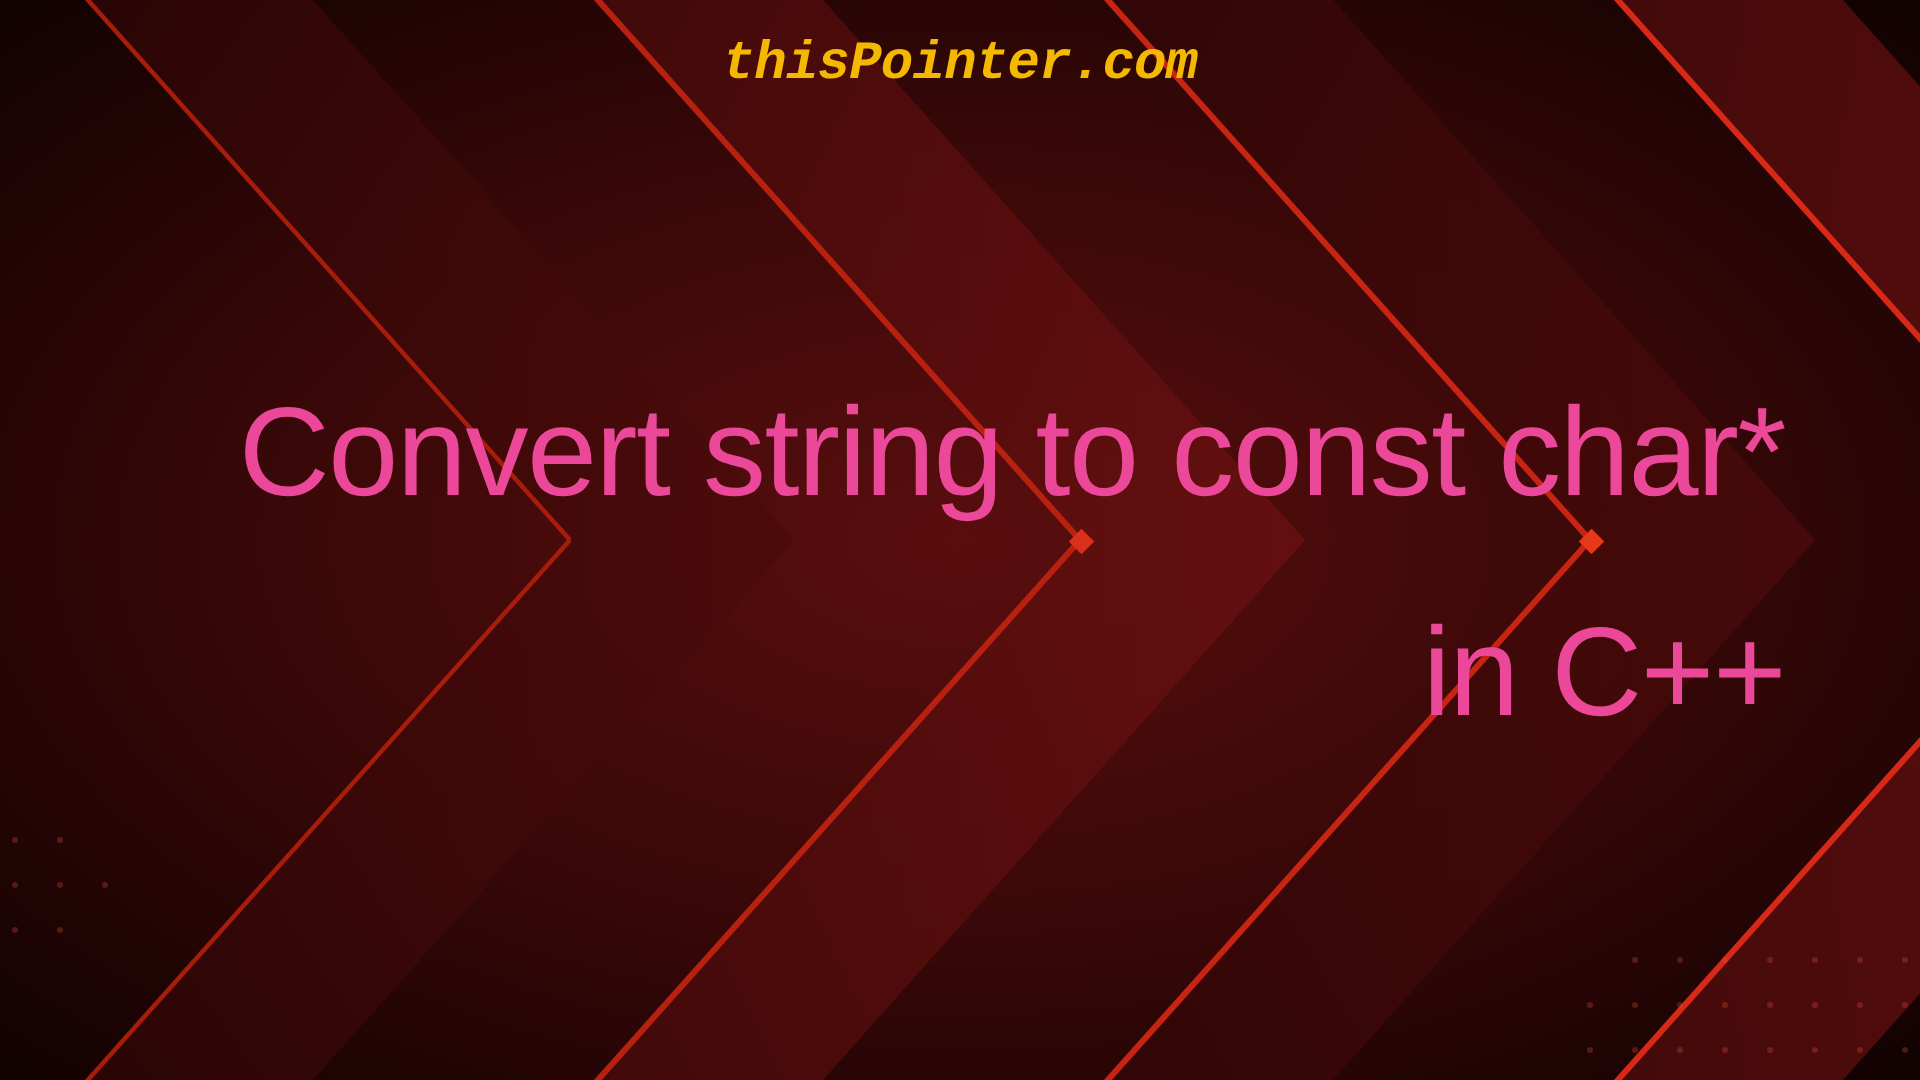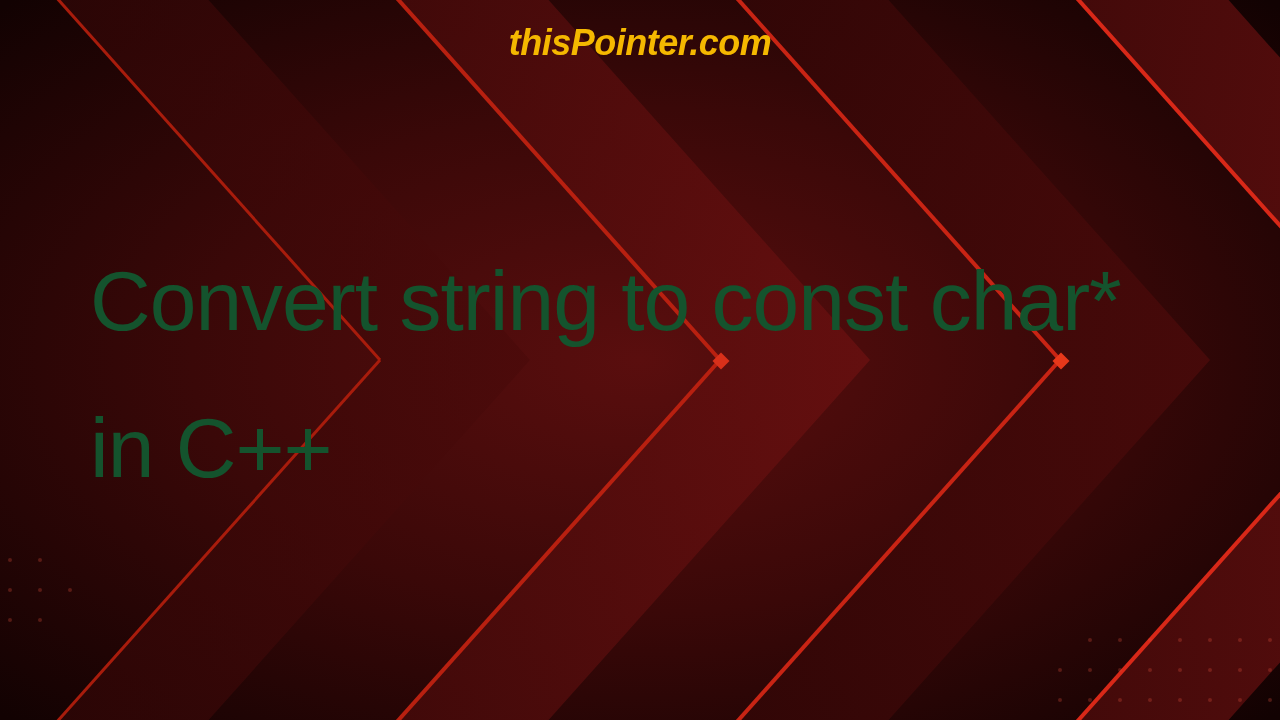--- a/index.html
+++ b/index.html
@@ -21,35 +21,35 @@
       left: 0;
       width: 1280px;
       height: 720px;
       overflow: hidden;
     }
     .logo {
       position: absolute;
       top: 22px;
       left: 50%;
       transform: translateX(-50%);
-      font-family: Liberation Sans, sans-serif;
+      font-family: Liberation Mono, monospace;
       font-weight: 800;
       font-size: 36px;
       font-style: italic;
       color: #f5b800;
       letter-spacing: -0.5px;
     }
     .title {
       position: absolute;
       top: 50%;
       left: 50%;
       transform: translate(-50%, -45%);
       width: 1100px;
-      text-align: left;
-      color: #14532d;
+      text-align: right;
+      color: #ec4899;
       font-size: 84px;
       font-weight: 400;
       line-height: 1.75;
       letter-spacing: -1px;
     }
   </style>
 </head>
 <body>
 
 <div class="bg-container">

